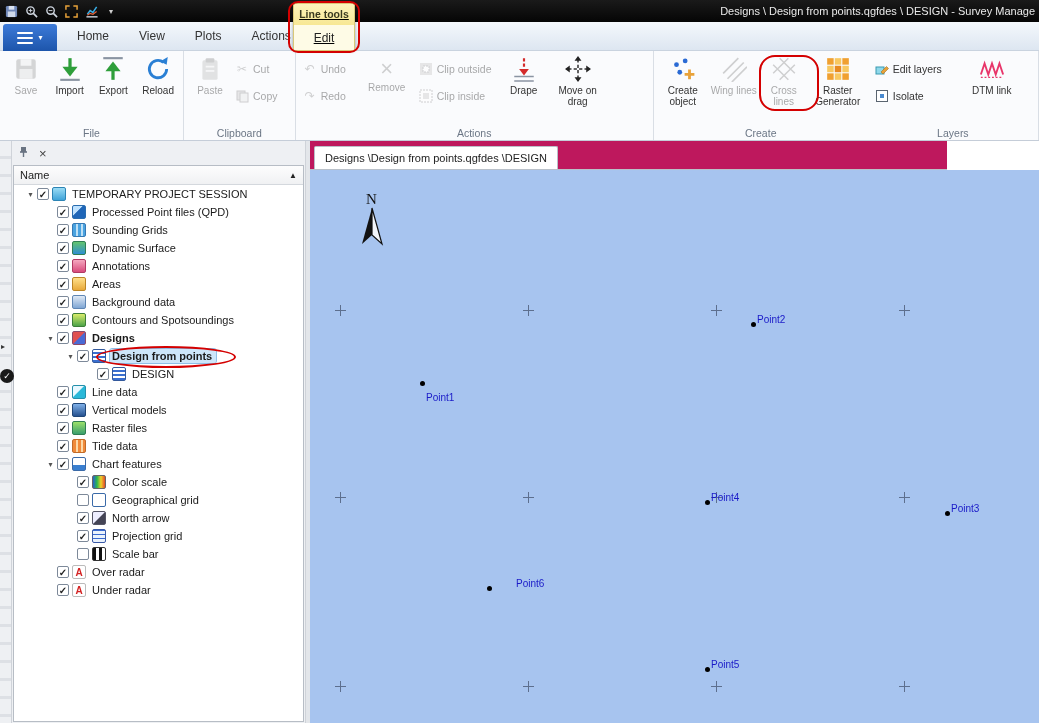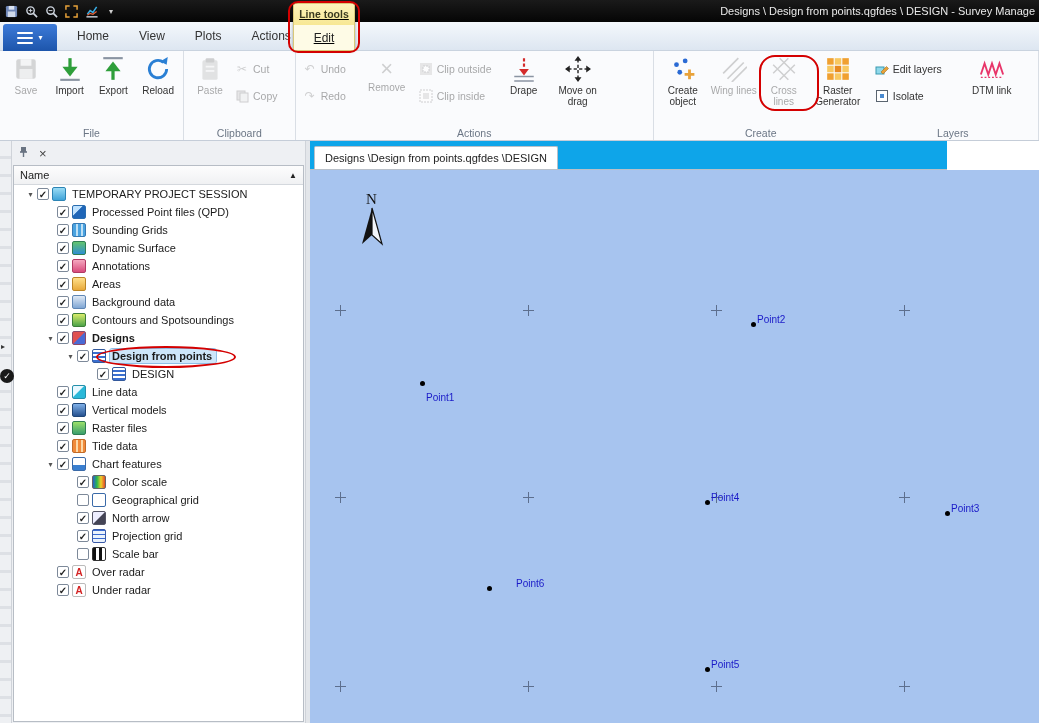--- a/index.html
+++ b/index.html
@@ -105,21 +105,21 @@
                  #fff repeating-linear-gradient(180deg,transparent 0 3px,#4a8ad0 3px 4px); border:1px solid #3a6aa8; }
   .ti-north-arrow { background:linear-gradient(135deg,#eef 48%,#445 52%); border:1px solid #556; }
   .ti-projection-grid { background:#eaf2fc repeating-linear-gradient(0deg,transparent 0 3px,#3a6ad0 3px 4px); border:1px solid #3a5aa8; }
   .ti-scale-bar { background:repeating-linear-gradient(90deg,#111 0 3px,#fff 3px 6px); border:1px solid #333; }
   .ti-over-radar, .ti-under-radar { background:#fff; border:1px solid #bbb; color:#d42222; }
 
   
   .splitter { position:absolute; left:306px; top:141px; width:4px; height:582px; background:#e3e6ea; }
 
   
-  .main { position:absolute; left:310px; top:141px; width:637px; height:582px; background:#0ea5e9; }
+  .main { position:absolute; left:310px; top:141px; width:637px; height:582px; background:#be185d; }
   .doc-tabbar { position:absolute; left:0; top:0; right:0; height:29px; border-bottom:1px solid #b9c0c9; }
   .doc-tab { position:absolute; left:4px; bottom:0; height:23px; background:#fff;
     border:1px solid #b9c0c9; border-bottom:none; border-radius:2px 2px 0 0;
     font-size:11px; color:#222; line-height:22px; padding:0 10px; white-space:nowrap; }
   .canvas { position:absolute; left:0; top:29px; width:729px; height:553px; background:#a7c4ef; overflow:hidden; }
 
   .cross { position:absolute; width:11px; height:11px; margin:-5px 0 0 -5px; }
   .cross::before { content:""; position:absolute; left:0; right:0; top:5px; height:1px; background:#5d6f8e; }
   .cross::after  { content:""; position:absolute; top:0; bottom:0; left:5px; width:1px; background:#5d6f8e; }
   .pt { position:absolute; }

